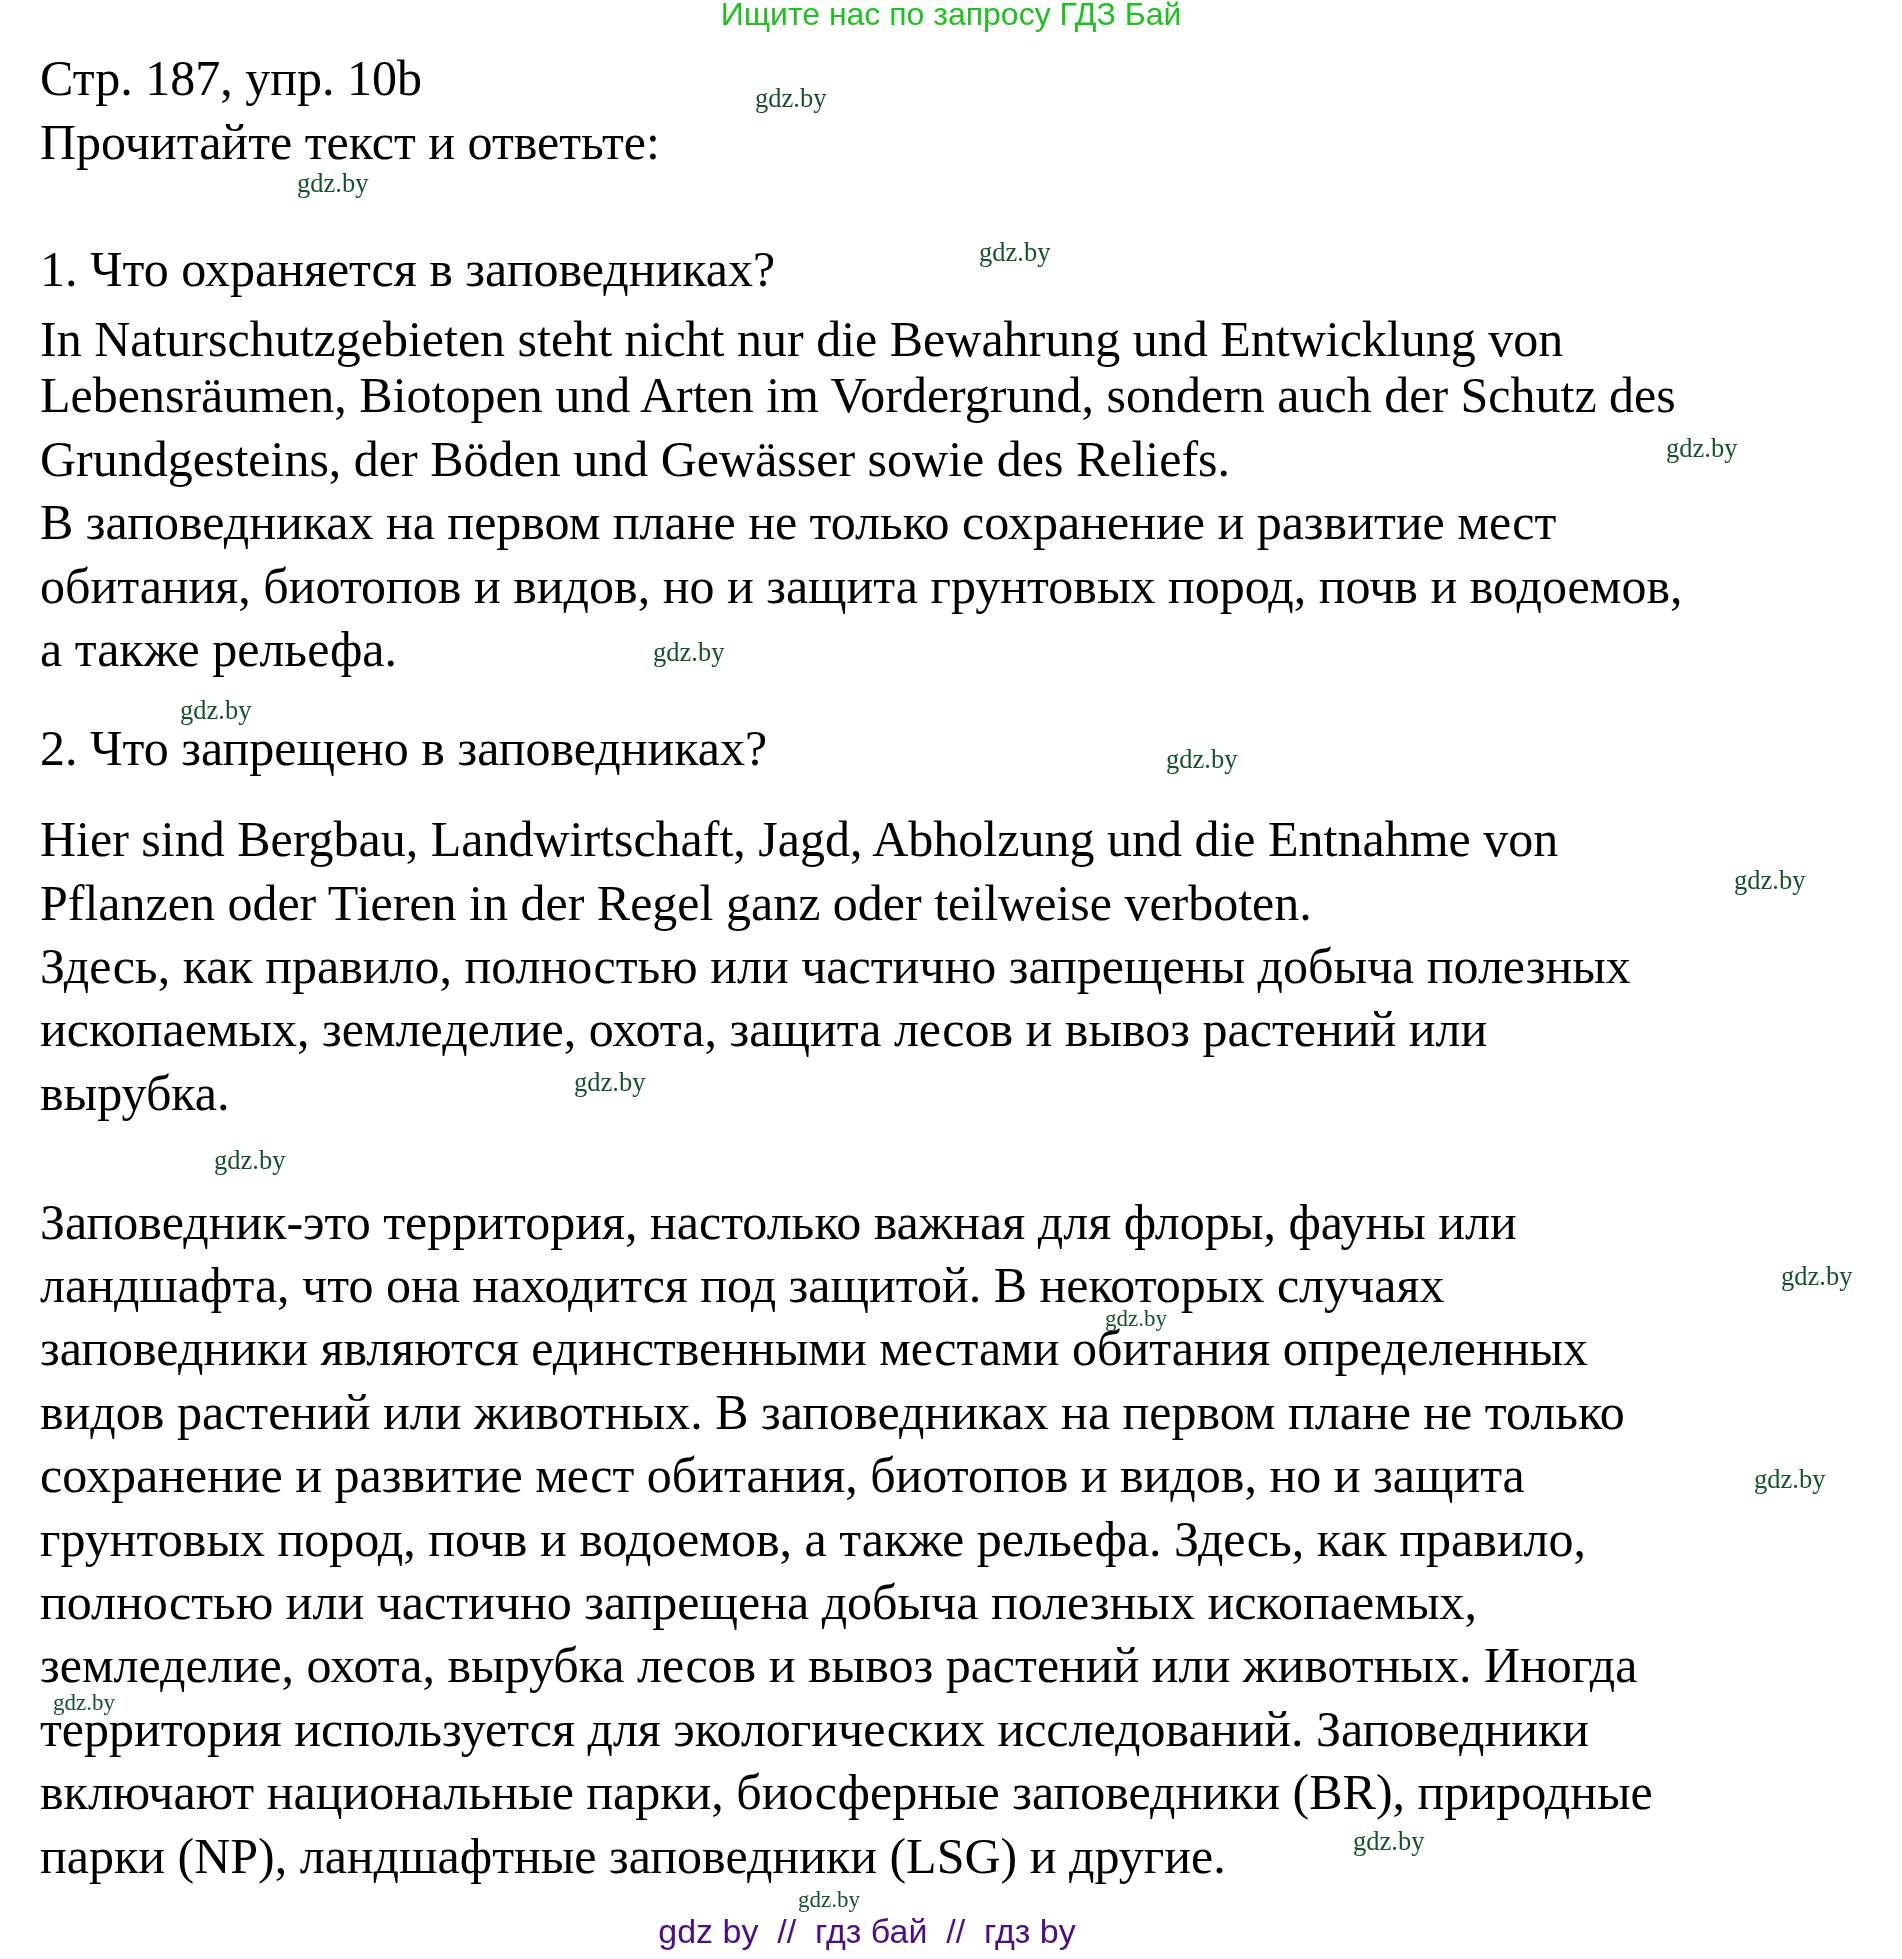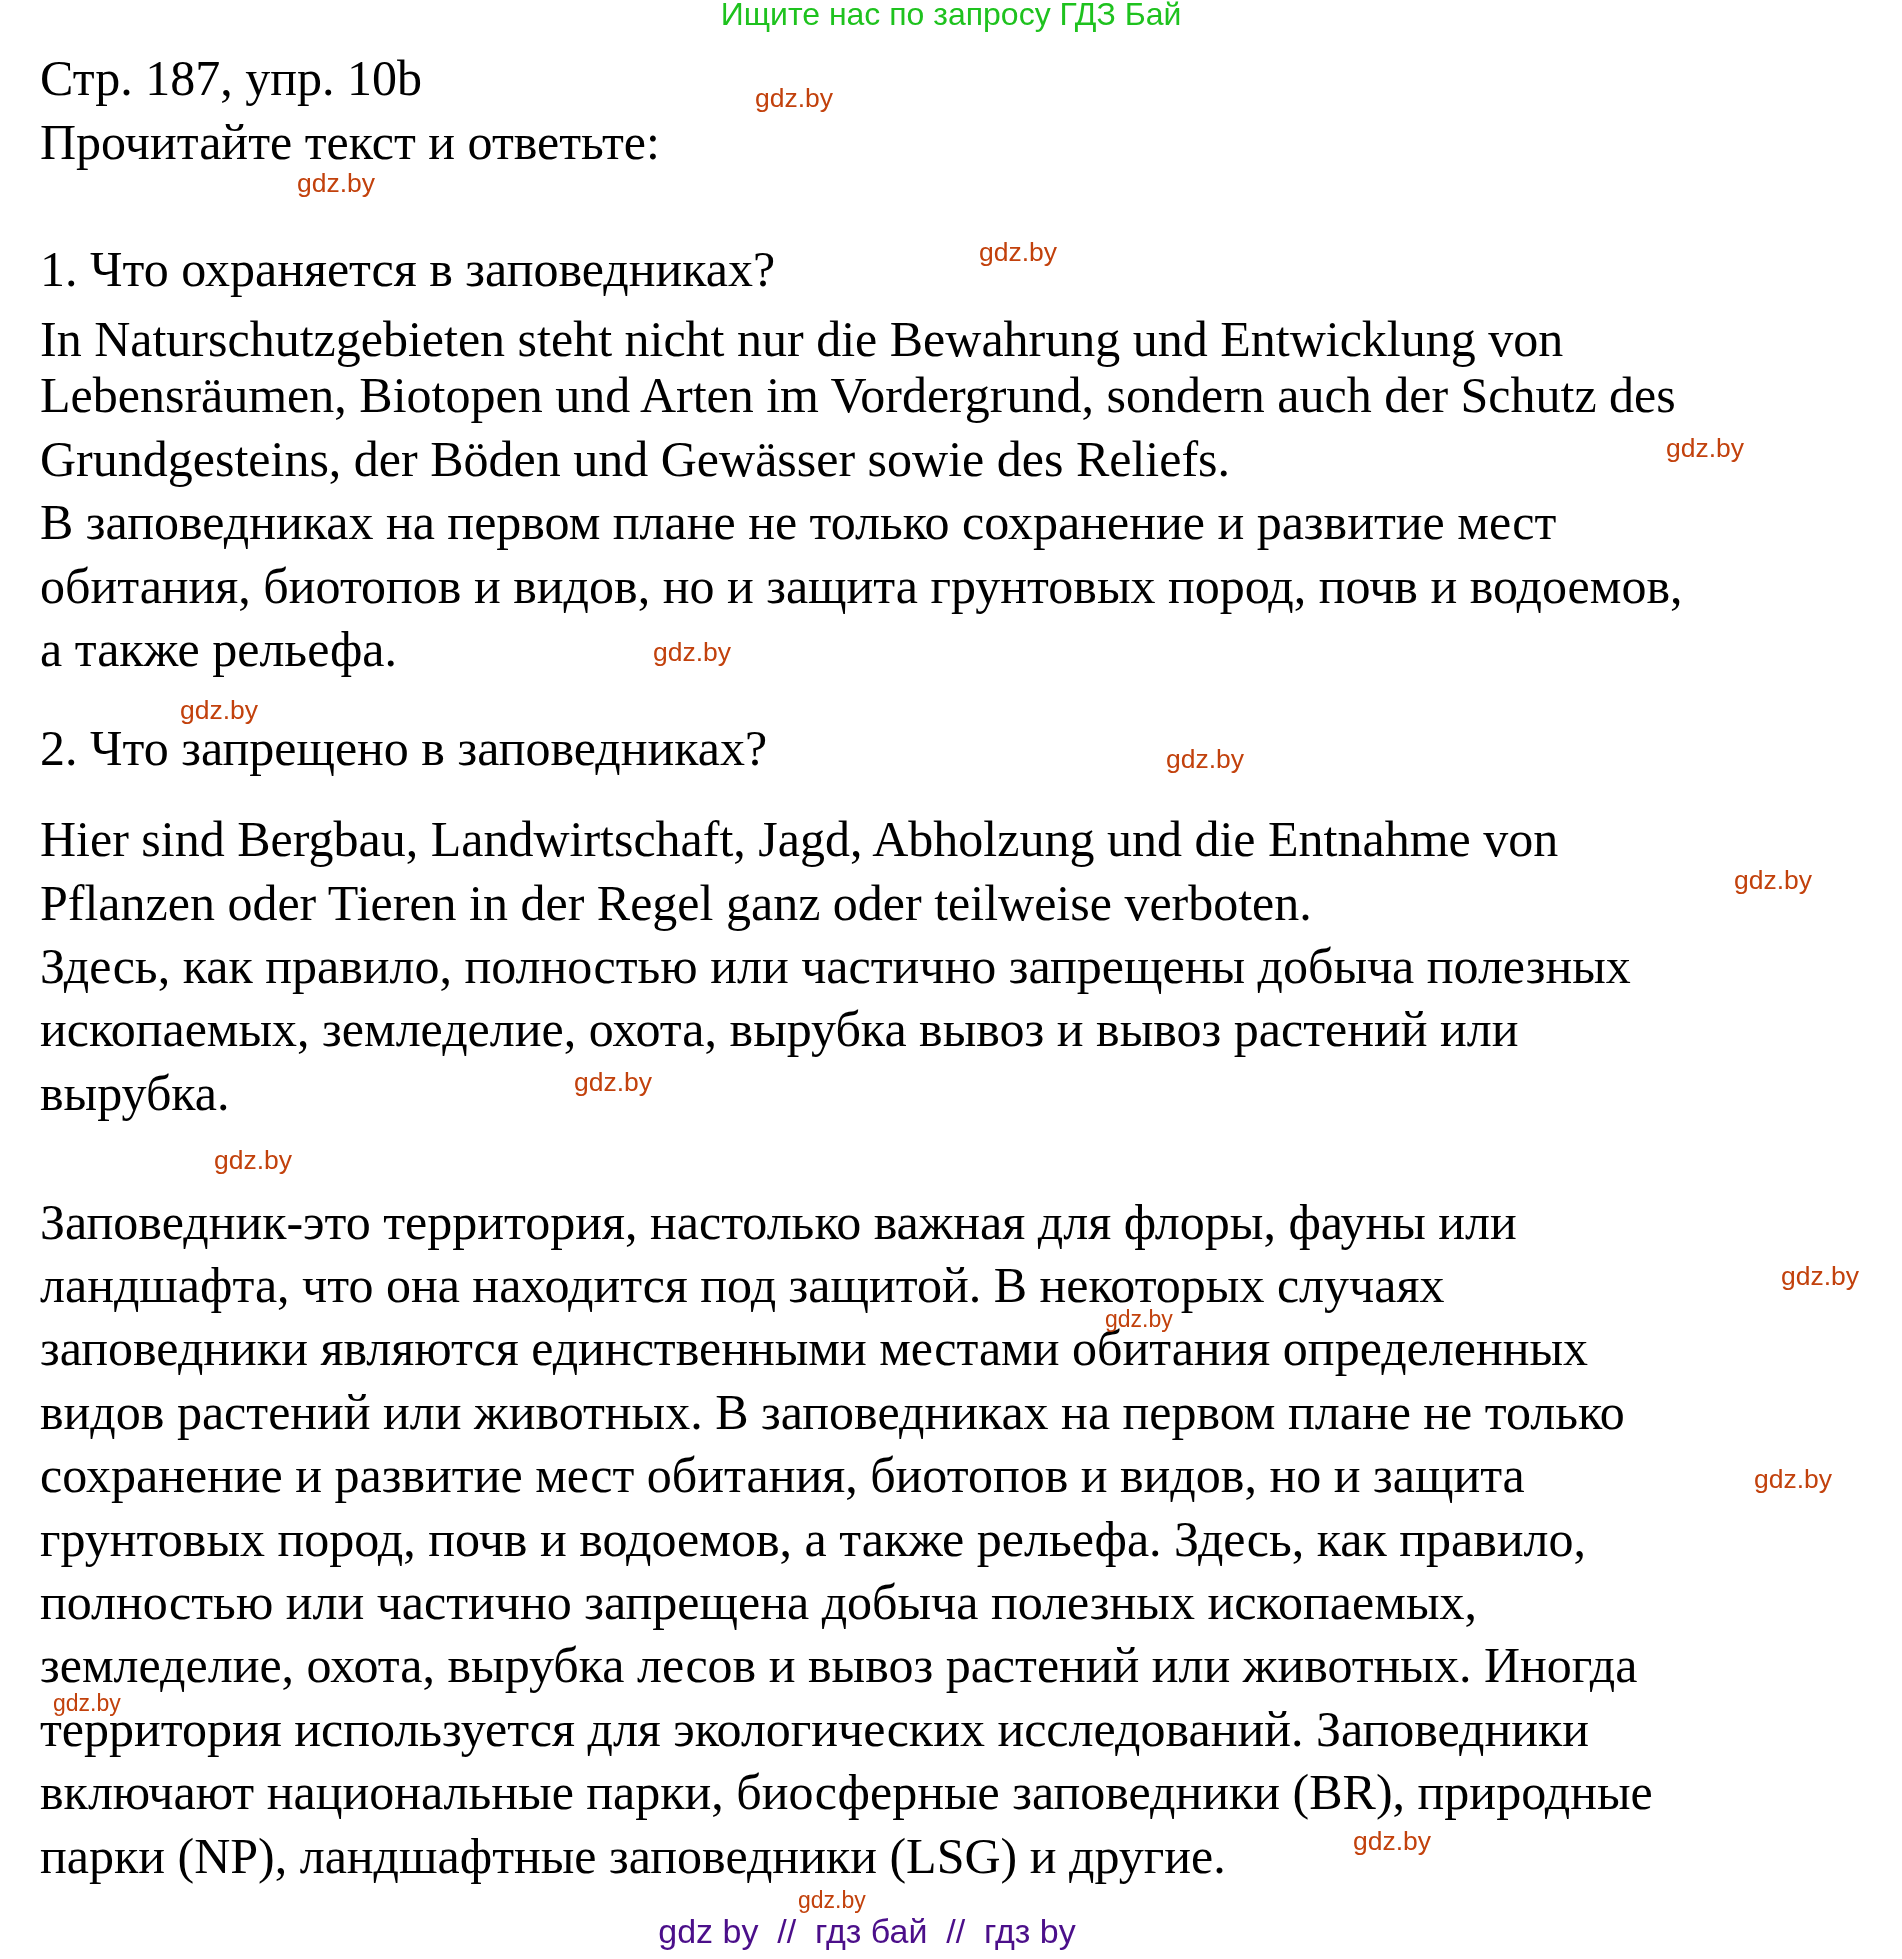--- a/index.html
+++ b/index.html
@@ -8,21 +8,21 @@
     position: absolute; left: 0; width: 1902px; top: -3.8px; text-align: center;
     font-family: "Liberation Sans", sans-serif; font-size: 32px; color: #1ec21e;
   }
   .line {
     position: absolute; left: 40px; white-space: nowrap;
     font-family: "Liberation Serif", serif; font-size: 50px; color: #000;
     line-height: 63px;
   }
   .wm {
     position: absolute; white-space: nowrap;
-    font-family: Liberation Sans, sans-serif; font-size: 26.5px; color: #c2410c;
+    font-family: Liberation Serif, serif; font-size: 26.5px; color: #14532d;
   }
   .wm.small { font-size: 23px; }
   .footer {
     position: absolute; left: 0; width: 1734px; top: 1912px; text-align: center;
     font-family: "Liberation Sans", sans-serif; font-size: 34px; color: #4b0f8a;
     white-space: pre;
   }
 </style>
 </head>
 <body>
@@ -37,21 +37,21 @@
 <div class="line" style="top:364px">Lebensräumen, Biotopen und Arten im Vordergrund, sondern auch der Schutz des</div>
 <div class="line" style="top:428px">Grundgesteins, der Böden und Gewässer sowie des Reliefs.</div>
 <div class="line" style="top:491px">В заповедниках на первом плане не только сохранение и развитие мест</div>
 <div class="line" style="top:555px">обитания, биотопов и видов, но и защита грунтовых пород, почв и водоемов,</div>
 <div class="line" style="top:618px">а также рельефа.</div>
 
 <div class="line" style="top:717px">2. Что запрещено в заповедниках?</div>
 <div class="line" style="top:808px">Hier sind Bergbau, Landwirtschaft, Jagd, Abholzung und die Entnahme von</div>
 <div class="line" style="top:872px">Pflanzen oder Tieren in der Regel ganz oder teilweise verboten.</div>
 <div class="line" style="top:935px">Здесь, как правило, полностью или частично запрещены добыча полезных</div>
-<div class="line" style="top:998px">ископаемых, земледелие, охота, вырубка вывоз и вывоз растений или</div>
+<div class="line" style="top:998px">ископаемых, земледелие, охота, защита лесов и вывоз растений или</div>
 <div class="line" style="top:1062px">вырубка.</div>
 
 <div class="line" style="top:1191px">Заповедник-это территория, настолько важная для флоры, фауны или</div>
 <div class="line" style="top:1254px">ландшафта, что она находится под защитой. В некоторых случаях</div>
 <div class="line" style="top:1317px">заповедники являются единственными местами обитания определенных</div>
 <div class="line" style="top:1381px">видов растений или животных. В заповедниках на первом плане не только</div>
 <div class="line" style="top:1444px">сохранение и развитие мест обитания, биотопов и видов, но и защита</div>
 <div class="line" style="top:1508px">грунтовых пород, почв и водоемов, а также рельефа. Здесь, как правило,</div>
 <div class="line" style="top:1571px">полностью или частично запрещена добыча полезных ископаемых,</div>
 <div class="line" style="top:1634px">земледелие, охота, вырубка лесов и вывоз растений или животных. Иногда</div>

